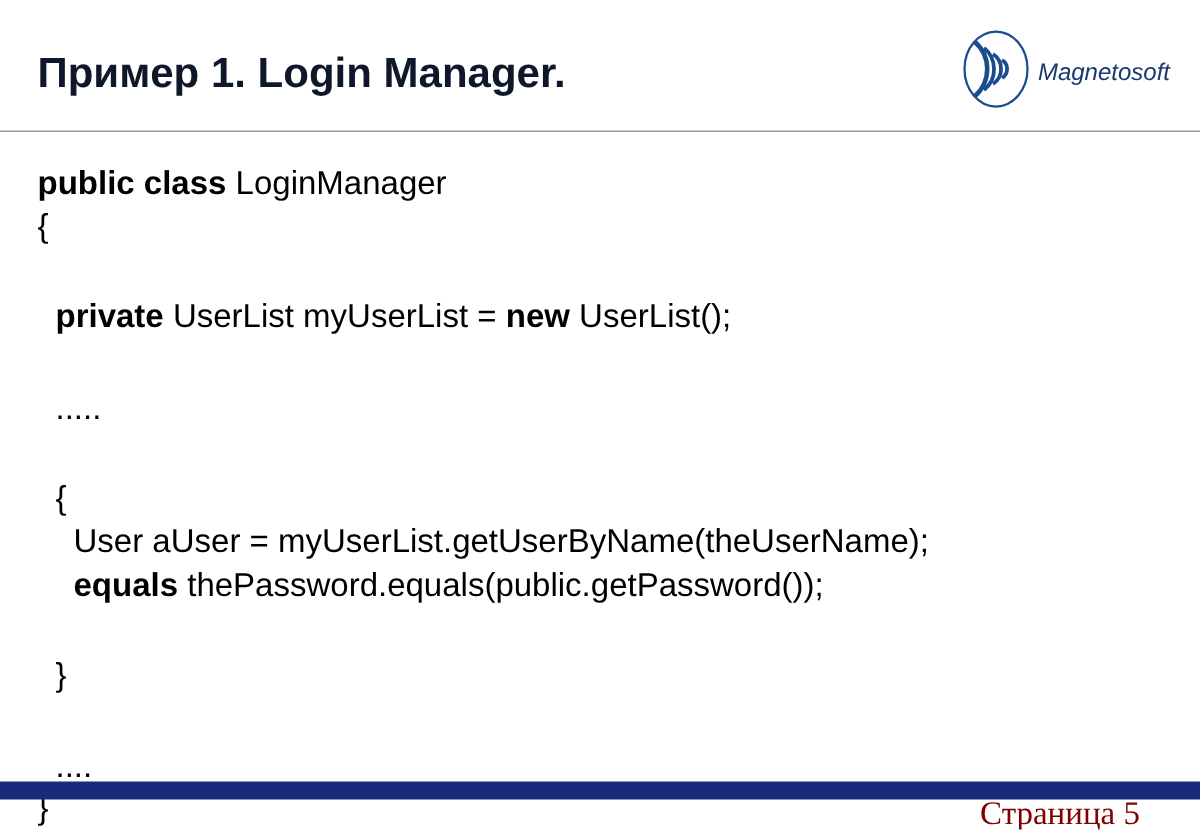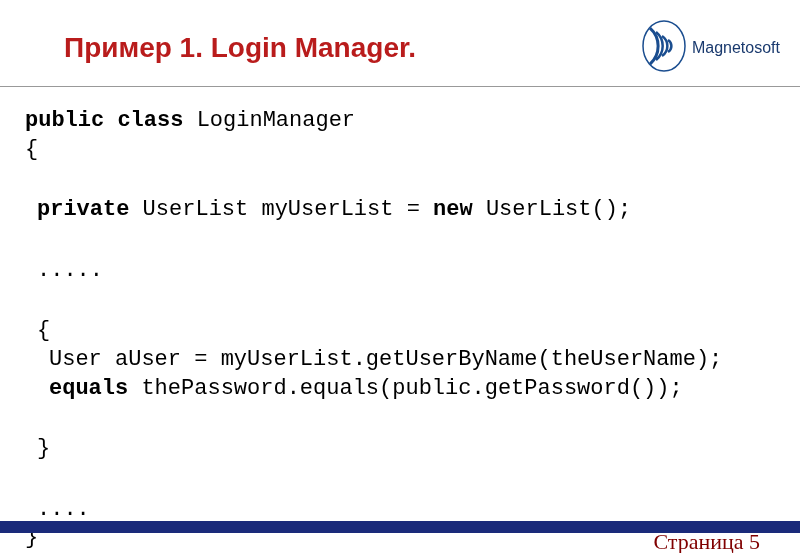--- a/index.html
+++ b/index.html
@@ -18,42 +18,42 @@
     .header {
       display: flex;
       justify-content: space-between;
       align-items: center;
       padding: 20px 20px 10px 25px;
       border-bottom: 1px solid #999;
     }
     .slide-title {
       font-size: 28px;
       font-weight: bold;
-      color: #b91c1c;
-      margin-left: 39px;
+      color: #0f172a;
     }
     .logo {
       display: flex;
       align-items: center;
       gap: 6px;
     }
     .logo-text {
+      font-style: italic;
       font-size: 16px;
       color: #1a3a6e;
       font-weight: 500;
     }
     .content {
       padding: 20px 25px;
       font-size: 22px;
       line-height: 1.3;
       color: #000;
     }
     .code-line {
       white-space: pre-wrap;
-      font-family: Liberation Mono, monospace;
+      font-family: Liberation Sans, sans-serif;
     }
     .kw {
       font-weight: bold;
     }
     .indent1 { padding-left: 12px; margin-top: 32px; }
     .indent2 { padding-left: 24px; }
     .indent3 { padding-left: 28px; }
     .footer-bar {
       position: absolute;
       bottom: 20px;

